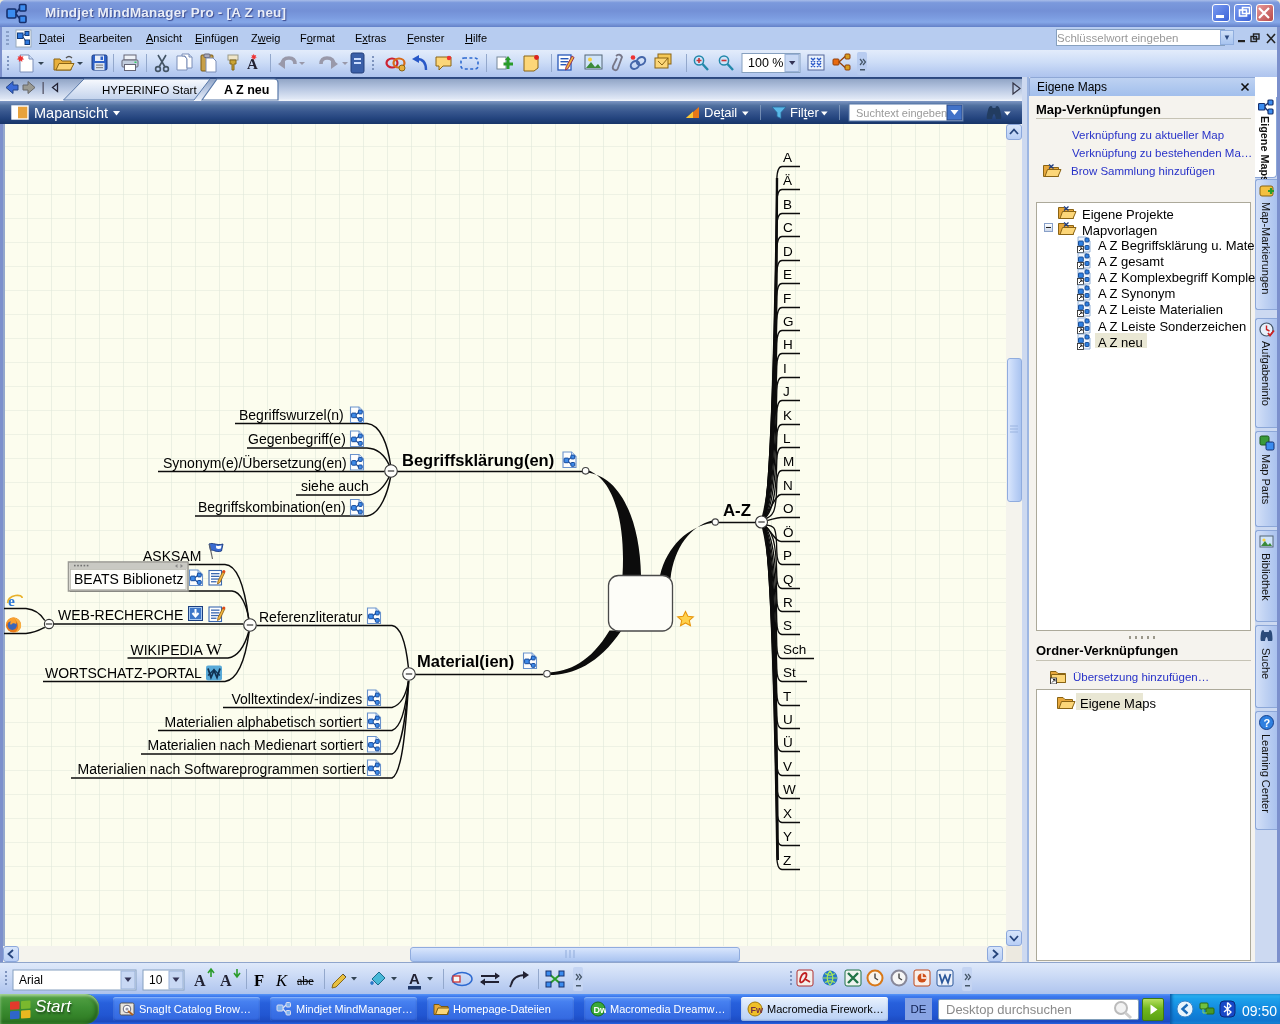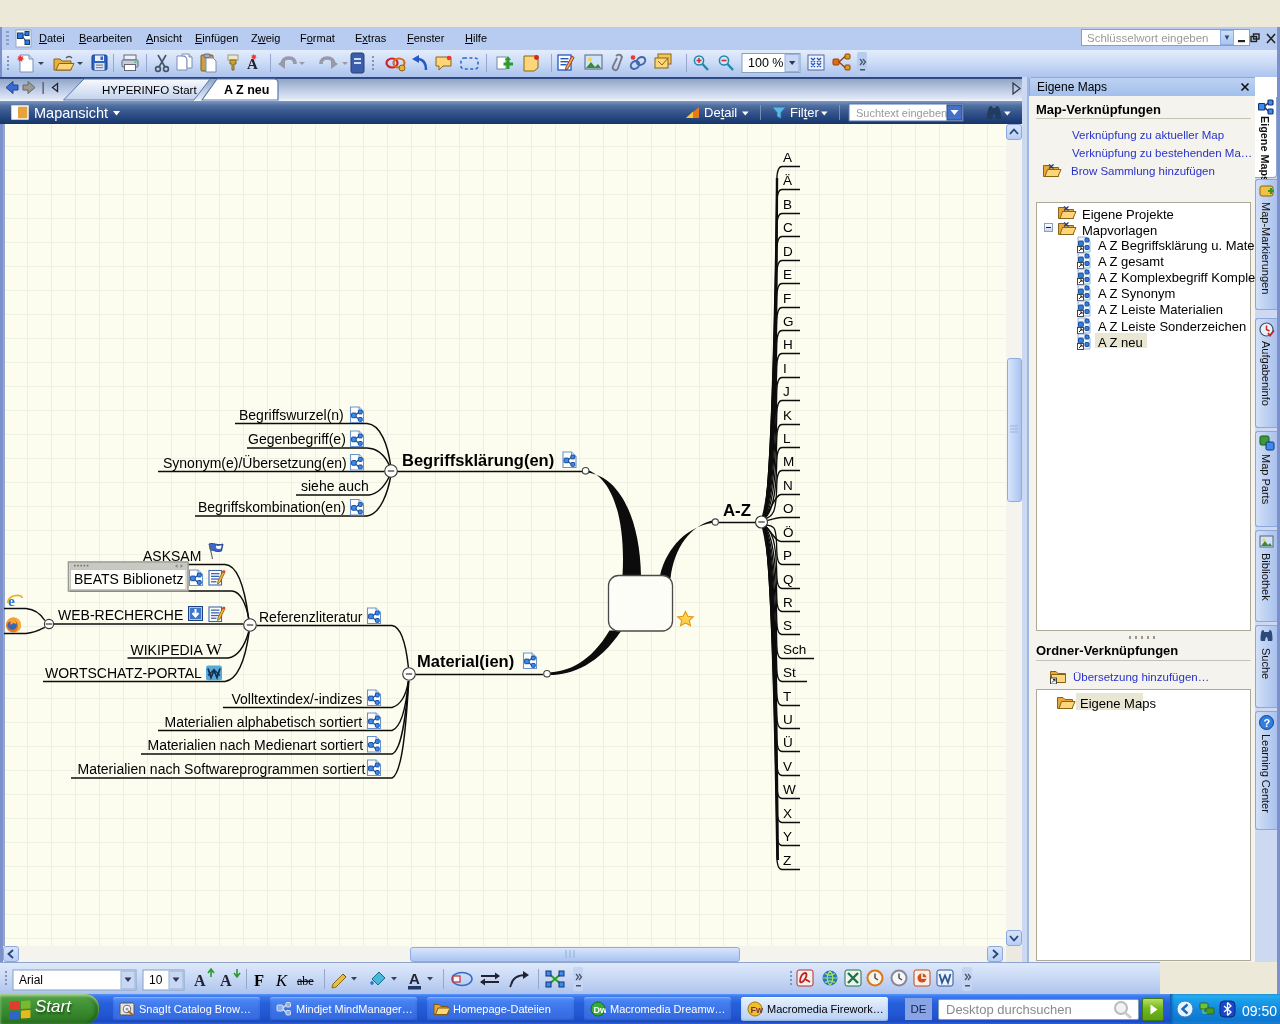--- a/index.html
+++ b/index.html
@@ -6,50 +6,68 @@
 .ab{position:absolute}
 #title{left:0;top:0;width:1280px;height:27px;background:linear-gradient(180deg,#a9bde9 0%,#7b99dc 10%,#7390d6 40%,#7c9ce0 65%,#85a7e8 82%,#6e8bd0 95%,#6080c8 100%);border-radius:5px 5px 0 0}
 #title .txt{left:45px;top:5px;font-size:13.5px;font-weight:bold;color:#e9edf7;text-shadow:1px 1px 1px #3a4a8e;letter-spacing:.2px}
 .wbtn{top:4px;width:18px;height:18px;border:1px solid #fff;border-radius:3px;color:#fff;text-align:center;font-size:11px;line-height:16px;font-weight:bold}
 #menu{left:0;top:27px;width:1280px;height:23px;background:#b7ccf0;border-left:2px solid #7c90cc;border-right:2px solid #7c90cc}
 .mi{position:absolute;top:5px;font-size:11px;color:#000}
 .mi u{text-decoration:underline}
 #tools{left:0;top:50px;width:1280px;height:27px;background:linear-gradient(180deg,#e3ecfb 0%,#cdddf7 45%,#b8ccf1 80%,#aec4ee 100%);border-left:2px solid #7c90cc;border-right:2px solid #7c90cc}
 #tabrow{left:0;top:77px;width:1027px;height:24px;background:linear-gradient(180deg,#2b477e 0%,#2b477e 6%,#93a7c7 10%,#b4c4e0 45%,#dfe7f5 90%,#f4f7fc 100%)}
 #mapbar{left:0;top:101px;width:1027px;height:23px;background:linear-gradient(180deg,#7e97c4 0%,#50709f 20%,#39588f 45%,#24447e 75%,#173567 100%)}
-#fmtbar{left:0;top:962px;width:1160px;height:32px;background:linear-gradient(180deg,#dfe9fa 0%,#ccdbf6 40%,#b6caf0 85%,#adc2ec 100%);border-top:1px solid #8fa5cc}
+#fmtbar{left:0;top:962px;width:1280px;height:32px;background:linear-gradient(180deg,#dfe9fa 0%,#ccdbf6 40%,#b6caf0 85%,#adc2ec 100%);border-top:1px solid #8fa5cc}
 #taskbar{left:0;top:994px;width:1280px;height:30px;background:linear-gradient(180deg,#5796f8 0%,#3d79ee 8%,#2760dc 30%,#2156d2 70%,#1c4ac0 92%,#2763e2 100%)}
 .tbtn{position:absolute;top:3px;width:147px;height:24px;border-radius:3px;background:linear-gradient(180deg,#5e95f6 0%,#4680f0 20%,#3a71e6 60%,#3468e0 100%);box-shadow:inset 0 1px 1px #8ab4fa,inset 0 -1px 2px #1c44ae;color:#fff;font-size:11px;line-height:24px;white-space:nowrap;overflow:hidden}
 .tbtn .ic{display:inline-block;width:16px;height:16px;margin:4px 4px -4px 6px}
 .cmb{position:absolute;background:#fff;border:1px solid #86a0bf;font-size:11.5px;color:#000}
 .link{position:absolute;color:#2832c8;font-size:11.5px;white-space:nowrap}
 .treetxt{position:absolute;font-size:13px;color:#000;white-space:nowrap}
 .vtab{position:absolute;left:1255px;width:22px;border:1px solid #8ca7d8;border-right:none;background:linear-gradient(90deg,#d3e0f8 0%,#bdd0f2 50%,#aac2ee 100%);border-radius:3px 0 0 3px}
 .vtxt{position:absolute;left:4px;writing-mode:vertical-rl;font-size:11px;color:#111;white-space:nowrap}
 </style></head><body>
 <div id="scr">
+<div id="title" class="ab">
+<svg class="ab" style="left:6px;top:3px" width="22" height="21" viewBox="0 0 22 21">
+ <rect x="1" y="6" width="9" height="9" rx="1.5" fill="#3b8cf0" stroke="#16306e" stroke-width="1.6"></rect>
+ <path d="M10 10 L14 5 M10 11 L14 16" stroke="#16306e" stroke-width="1.6" fill="none"></path>
+ <rect x="13.5" y="1.5" width="6.5" height="6.5" rx="1" fill="#3b8cf0" stroke="#16306e" stroke-width="1.6"></rect>
+ <rect x="13.5" y="13" width="6.5" height="6.5" rx="1" fill="#3b8cf0" stroke="#16306e" stroke-width="1.6"></rect>
+</svg>
+<div class="ab txt">Mindjet MindManager Pro - [A Z neu]</div>
+<div class="ab wbtn" style="left:1212px;background:linear-gradient(135deg,#7a9bf0,#3c63d8)"> </div>
+<div class="ab wbtn" style="left:1234px;background:linear-gradient(135deg,#7a9bf0,#3c63d8)"> </div>
+<div class="ab wbtn" style="left:1256px;background:linear-gradient(135deg,#e89898,#b84a4a)"> </div>
+<svg class="ab" style="left:1212px;top:4px" width="64" height="18" viewBox="0 0 64 18">
+ <rect x="4" y="11" width="8" height="3" fill="#fff"></rect>
+ <rect x="27.5" y="6" width="7" height="6" fill="none" stroke="#fff" stroke-width="1.6"></rect>
+ <rect x="30.5" y="3.5" width="7" height="6" fill="none" stroke="#fff" stroke-width="1.6"></rect>
+ <path d="M47 4 L57 14 M57 4 L47 14" stroke="#fff" stroke-width="2.2"></path>
+</svg>
+</div>
 <div id="menu" class="ab">
 <svg class="ab" style="left:12px;top:2px" width="19" height="19" viewBox="0 0 19 19">
         <rect x="2" y="1" width="15" height="17" fill="#fff" stroke="#9ab" stroke-width="1"></rect>
         <rect x="3.5" y="4" width="5.5" height="5.5" fill="#2f7ae0" stroke="#123c7c" stroke-width="1"></rect>
         <rect x="11" y="2.5" width="4" height="4" fill="#2f7ae0" stroke="#123c7c" stroke-width="1"></rect>
         <rect x="11" y="11" width="4.5" height="4.5" fill="#2f7ae0" stroke="#123c7c" stroke-width="1"></rect>
         <path d="M9 6.5 L11.5 4.5 M9 7.5 L11.5 12" stroke="#123c7c" fill="none"></path>
       </svg>
 <div class="ab" style="left:4px;top:4px;width:3px;height:15px;background:repeating-linear-gradient(180deg,#8aa0c8 0 2px,transparent 2px 4px)"></div>
 <div class="mi" style="left:37px"><u>D</u>atei</div>
 <div class="mi" style="left:77px"><u>B</u>earbeiten</div>
 <div class="mi" style="left:144px"><u>A</u>nsicht</div>
 <div class="mi" style="left:193px"><u>E</u>infügen</div>
 <div class="mi" style="left:249px">Z<u>w</u>eig</div>
 <div class="mi" style="left:298px">F<u>o</u>rmat</div>
 <div class="mi" style="left:353px">E<u>x</u>tras</div>
 <div class="mi" style="left:405px"><u>F</u>enster</div>
 <div class="mi" style="left:463px"><u>H</u>ilfe</div>
-<div class="cmb" style="left:1079px;top:2px;width:169px;height:17px;line-height:16px;padding-left:5px;color:#999">Schlüsselwort eingeben</div>
+<div class="cmb" style="left:1054px;top:2px;width:169px;height:17px;line-height:16px;color:#999">Schlüsselwort eingeben</div>
 <div class="ab" style="left:1218px;top:3px;width:14px;height:15px;background:linear-gradient(180deg,#cfe0f8,#a8c4f0);border:1px solid #90aede;font-size:8px;color:#2c4a80;text-align:center;line-height:14px">▼</div>
 <svg class="ab" style="left:1236px;top:6px" width="40" height="12" viewBox="0 0 40 12">
         <rect x="0" y="7" width="7" height="2.2" fill="#222"></rect>
         <rect x="13" y="3.5" width="5.5" height="5" fill="none" stroke="#222" stroke-width="1.4"></rect>
         <rect x="15.5" y="1" width="5.5" height="5" fill="none" stroke="#222" stroke-width="1.4"></rect>
         <path d="M29 1 L37 10 M37 1 L29 10" stroke="#222" stroke-width="1.6"></path>
       </svg>
 </div>
 <div id="tools" class="ab">
 <svg class="ab" style="left:0;top:0" width="1276" height="27" viewBox="0 0 1276 27">

